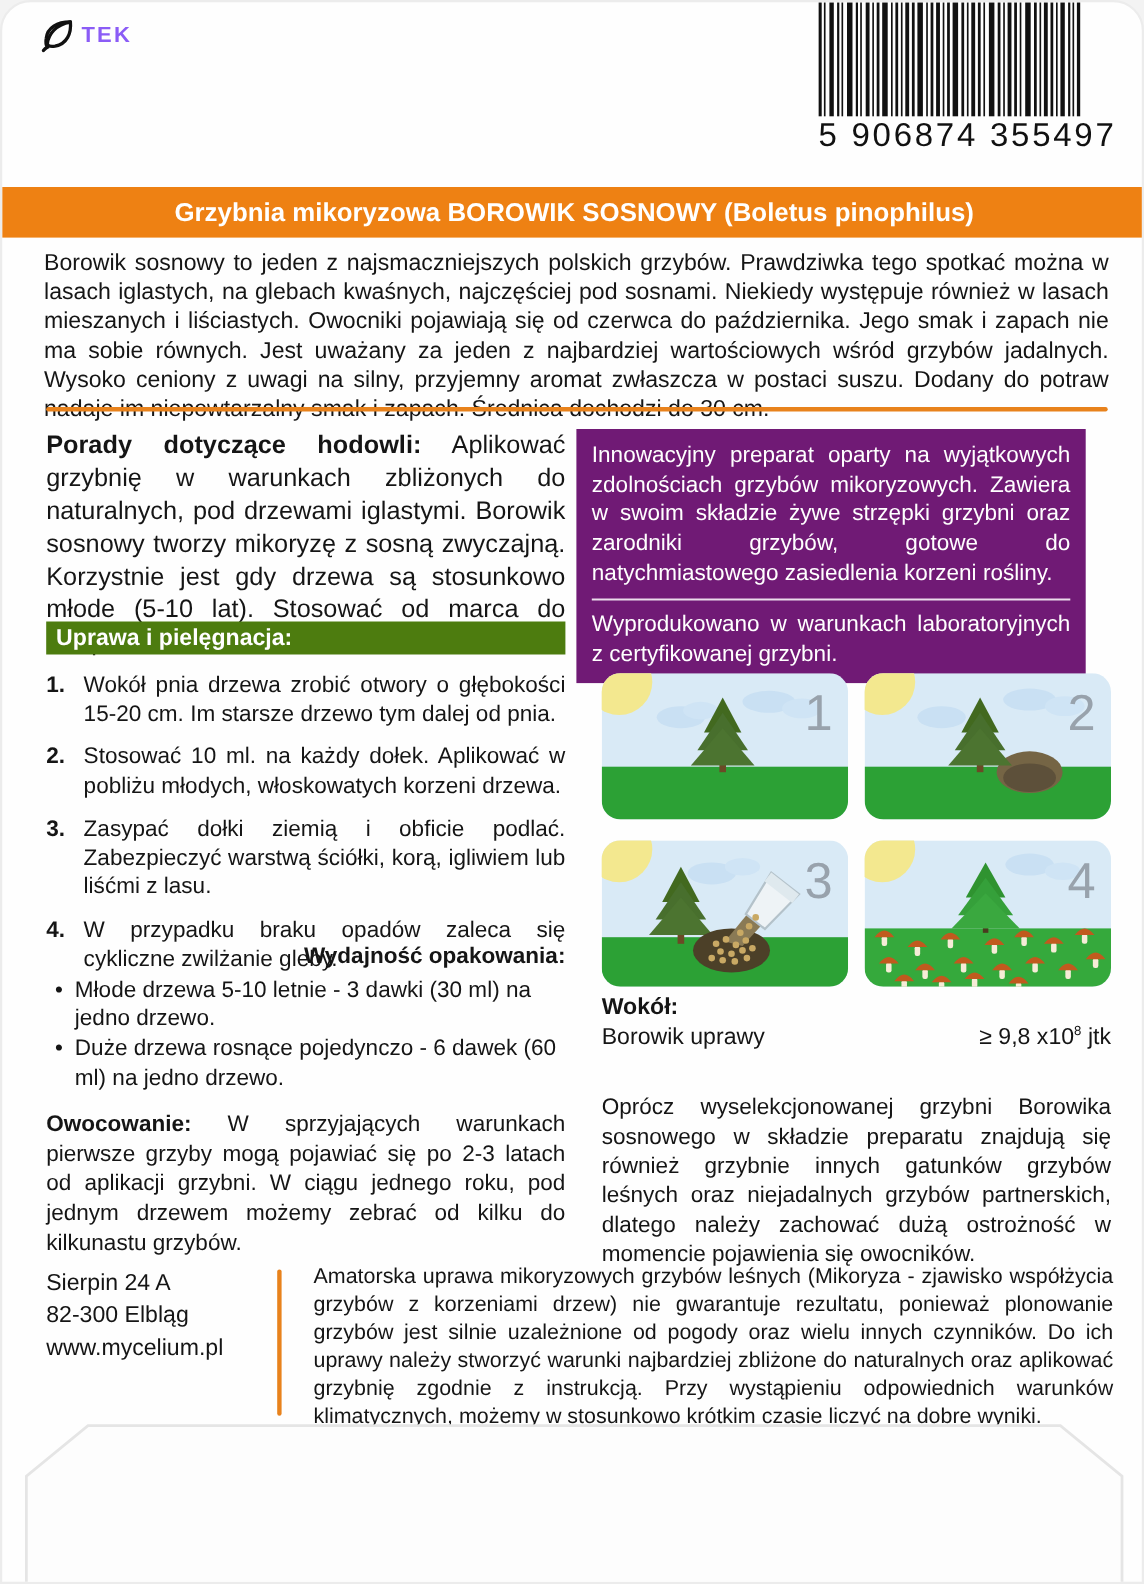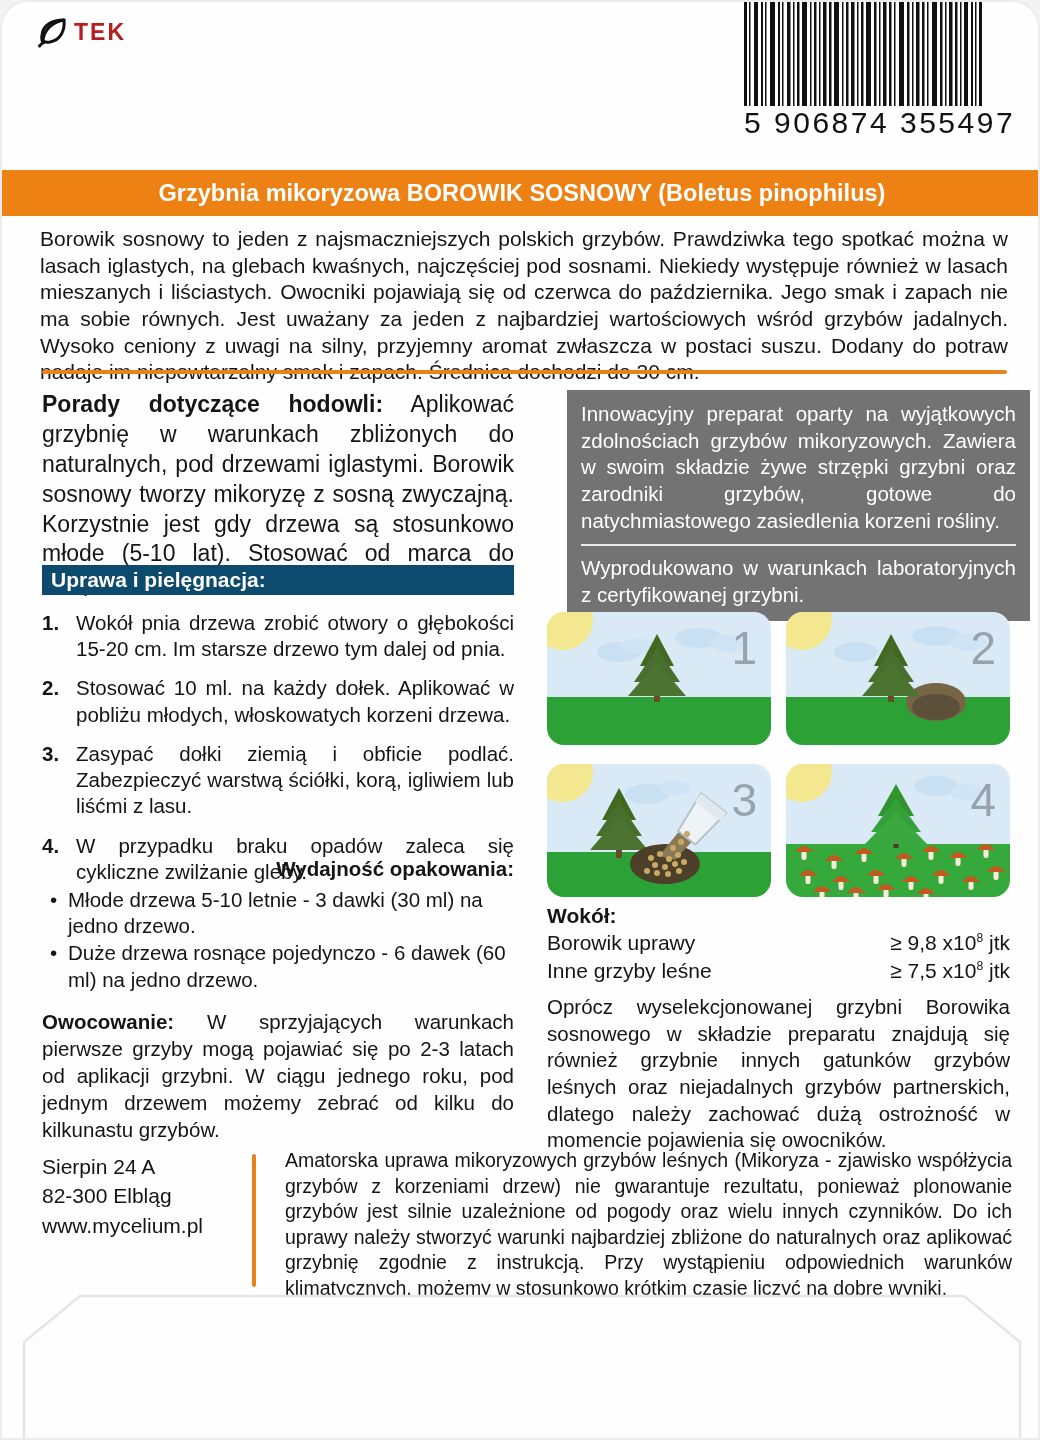--- a/index.html
+++ b/index.html
@@ -6,45 +6,45 @@
   .page{
     position:relative;width:1040px;height:1440px;margin:0 auto;
     background:#fefefe;overflow:hidden;
     border:2px solid #ececec;border-radius:28px 28px 0 0;
     font-family:"Liberation Sans",sans-serif;color:#151515;
     box-sizing:border-box;
   }
   .abs{position:absolute;}
   
   .logo{left:34px;top:14px;display:flex;align-items:center;gap:4px;}
-  .logo-text{font-size:23px;font-weight:700;letter-spacing:2px;color:#b91c1c;}
+  .logo-text{font-size:20px;font-weight:700;letter-spacing:2px;color:#8b5cf6;}
   .barcode{left:742px;top:0px;width:240px;}
   .barcode-digits{font-size:30px;color:#111;white-space:pre;letter-spacing:2.5px;margin-top:-4px;text-align:center;}
   
   .titlebar{left:0;top:168px;width:1040px;height:46px;background:#ee8113;
     color:#fff;font-size:23.5px;font-weight:700;text-align:center;line-height:46px;}
   
   .intro{left:38px;top:224px;width:968px;font-size:21px;line-height:1.27;text-align:justify;}
   .divider{left:40px;top:368px;width:965px;height:4px;background:#e8821c;border-radius:2px;}
   
   .advice{left:40px;top:388px;width:472px;font-size:23px;line-height:1.3;text-align:justify;}
-  .care-bar{left:40px;top:563px;width:472px;box-sizing:border-box;background:#0c4a6e;color:#fff;
+  .care-bar{left:40px;top:563px;width:472px;box-sizing:border-box;background:#4d7c0f;color:#fff;
     font-weight:700;font-size:21px;padding:3px 9px;}
   .steps{left:40px;top:608px;width:472px;}
   .step{display:flex;margin-bottom:13px;font-size:20.5px;line-height:1.28;}
   .step-num{flex:0 0 34px;font-weight:700;}
   .step-text{flex:1;text-align:justify;}
   .yield{left:40px;top:854px;width:472px;font-size:20.5px;line-height:1.3;}
   .yield-h{font-weight:700;margin-bottom:4px;text-align:right;}
   .bullet{display:flex;margin-left:8px;}
   .bullet-dot{flex:0 0 18px;}
   .fruiting{left:40px;top:1006px;width:472px;font-size:20.5px;line-height:1.32;text-align:justify;}
   b{font-weight:700;}
   
-  .innobox{left:565px;top:388px;width:463px;box-sizing:border-box;background:#737373;color:#fff;
+  .innobox{left:522px;top:388px;width:463px;box-sizing:border-box;background:#701a75;color:#fff;
     padding:11px 14px 13px;font-size:20.5px;line-height:1.3;text-align:justify;}
   .innobox .p2{border-top:2px solid rgba(255,255,255,.85);margin-top:10px;padding-top:9px;}
   .panel{width:224px;height:133px;}
   .p1{left:545px;top:610px;} .p2pos{left:784px;top:610px;}
   .p3{left:545px;top:762px;} .p4{left:784px;top:762px;}
   .sklad{left:545px;top:900px;width:463px;font-size:21px;line-height:1.3;}
   .sklad-h{font-weight:700;}
   .sklad-row{display:flex;justify-content:space-between;}
   .sklad-row sup{font-size:12px;}
   .warning{left:545px;top:992px;width:463px;font-size:20.5px;line-height:1.3;text-align:justify;}
@@ -323,24 +323,20 @@
       </g>
     </svg>
   </div>
 
   <div class="abs sklad">
     <div class="sklad-h">Wokół:</div>
     <div class="sklad-row">
       <span>Borowik uprawy</span>
       <span><span>≥ 9,8 x10</span><sup>8</sup><span> jtk</span></span>
     </div>
-    <div class="sklad-row">
-      <span>Inne grzyby leśne</span>
-      <span><span>≥ 7,5 x10</span><sup>8</sup><span> jtk</span></span>
-    </div>
   </div>
 
   <div class="abs warning">Oprócz wyselekcjonowanej grzybni Borowika sosnowego w składzie preparatu znajdują się również grzybnie innych gatunków grzybów leśnych oraz niejadalnych grzybów partnerskich, dlatego należy zachować dużą ostrożność w momencie pojawienia się owocników.</div>
 
   <div class="abs address">
     <div>Sierpin 24 A</div>
     <div>82-300 Elbląg</div>
     <div>www.mycelium.pl</div>
   </div>
 

